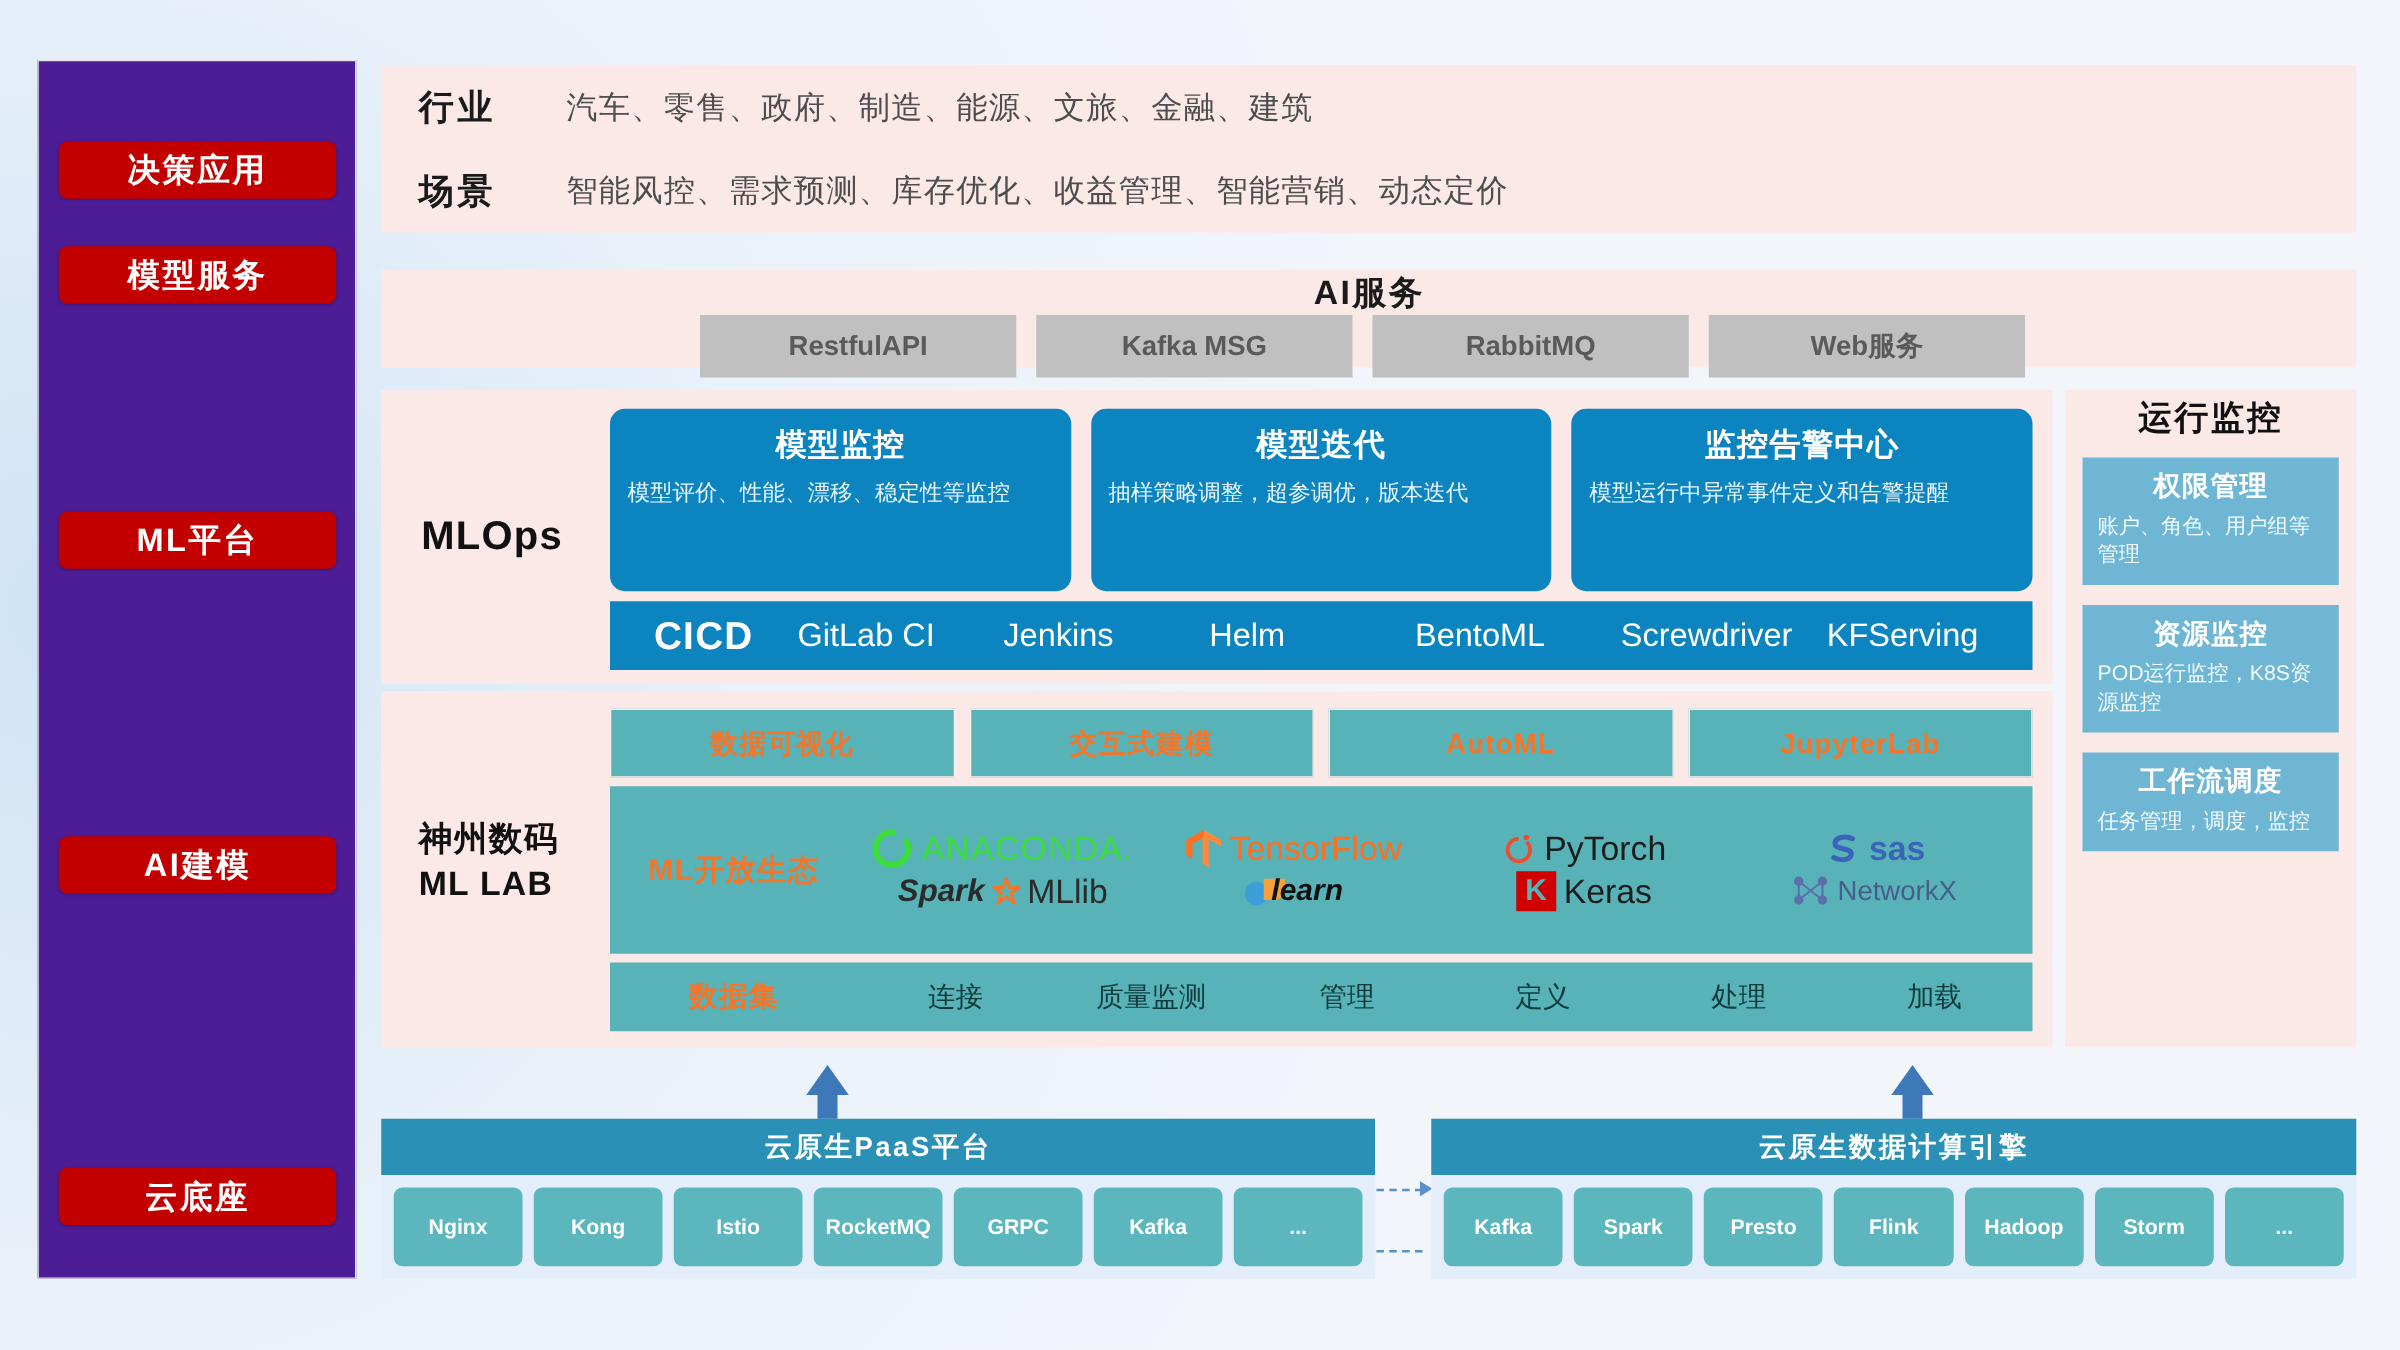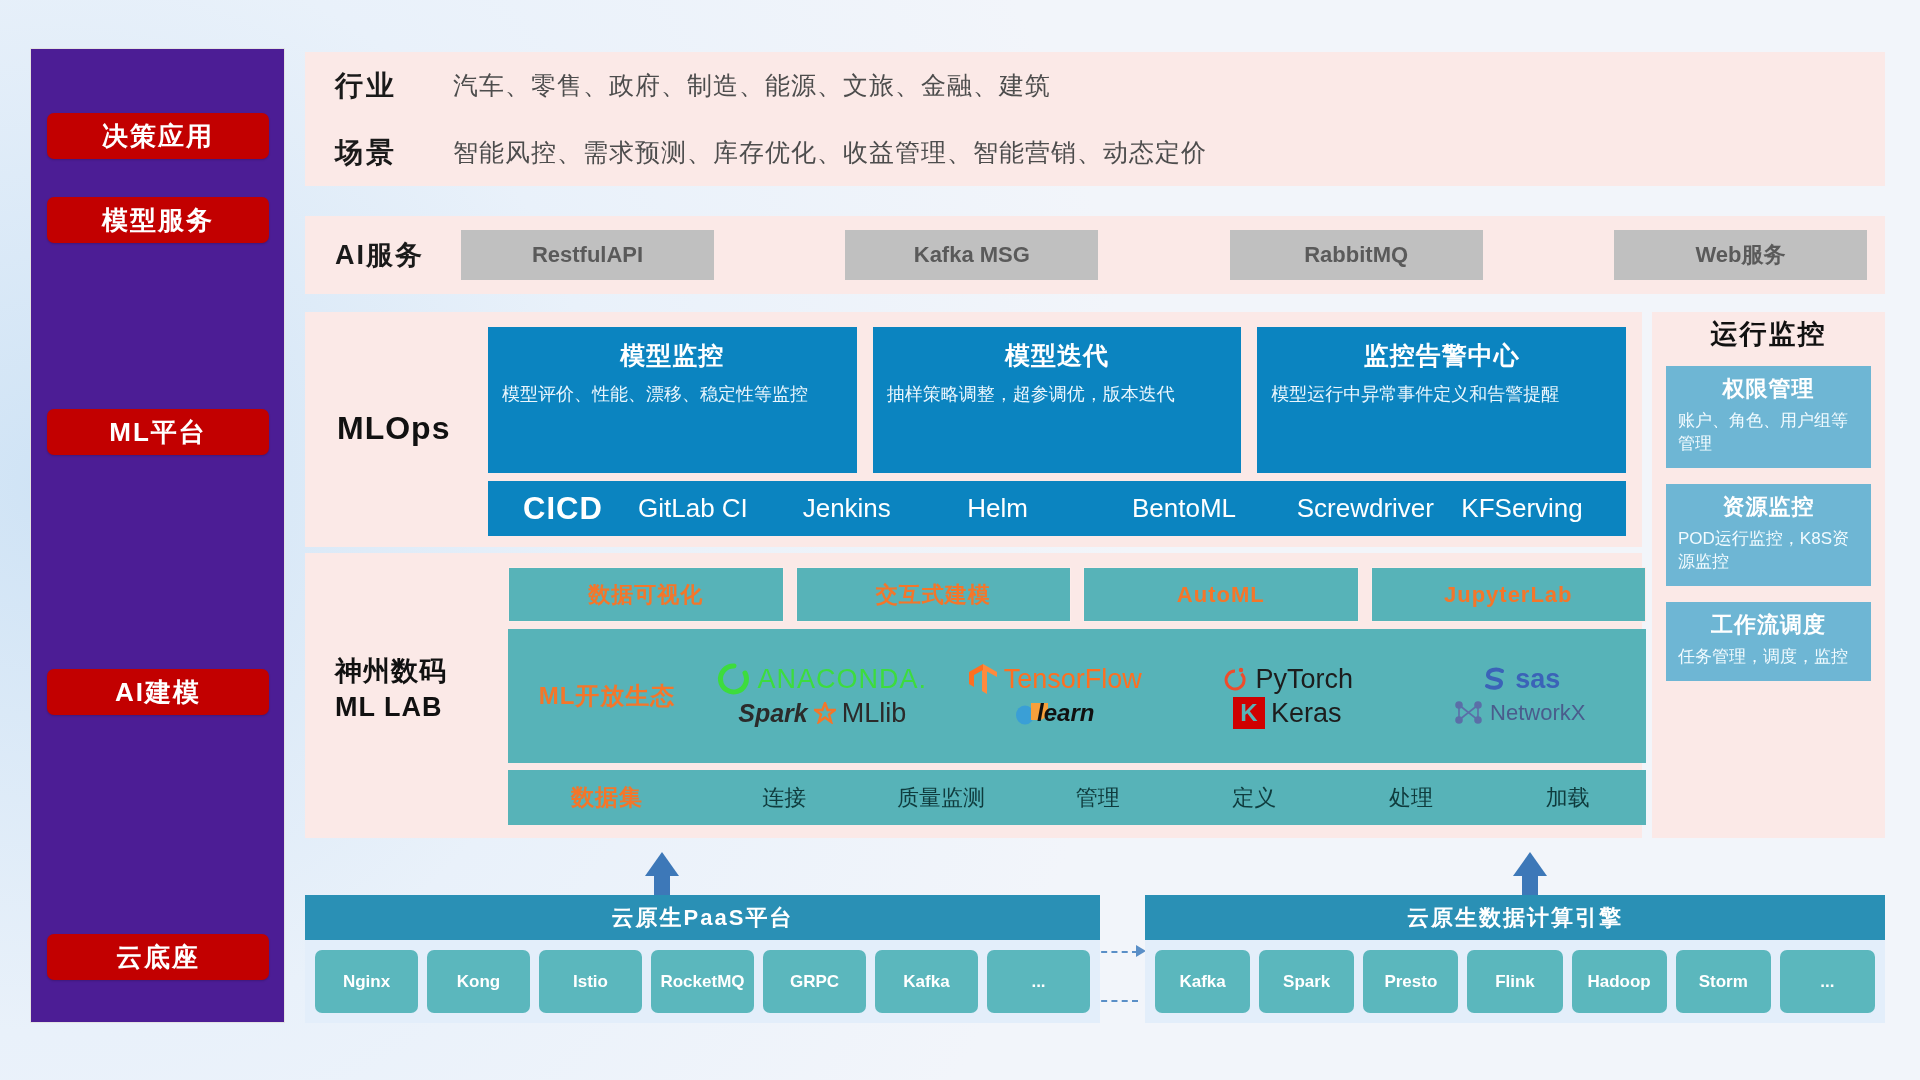--- a/index.html
+++ b/index.html
@@ -28,46 +28,46 @@
   
   .band{position:absolute;background:#fbe9e7;box-sizing:border-box;}
 
   
   #band-apps{left:305px;top:52px;width:1580px;height:134px;}
   .kv-row{display:flex;align-items:center;height:67px;padding-left:30px;box-sizing:border-box;}
   .kv-key{width:118px;font-size:28px;font-weight:bold;color:#1a1a1a;letter-spacing:3px;flex:none;}
   .kv-val{font-size:25px;color:#4d4d4d;letter-spacing:1px;}
 
   
-  #band-svc{left:305px;top:216px;width:1580px;height:78px;display:flex;align-items:center;}
+  #band-svc{left:305px;top:216px;width:1580px;height:78px;display:flex;align-items:center;flex-direction:column;}
   .svc-title{width:118px;margin-left:30px;font-size:27px;font-weight:bold;color:#1a1a1a;letter-spacing:2px;flex:none;}
   .svc-grid{flex:1;display:flex;gap:16px;justify-content:space-between;padding:0 18px 0 8px;}
   .svc-chip{
     width:253px;height:50px;background:#c0c0c0;color:#5a5a5a;
     font-size:22px;font-weight:bold;display:flex;align-items:center;justify-content:center;
   }
 
   
   #band-mlops{left:305px;top:312px;width:1337px;height:235px;}
   .mlops-label{position:absolute;left:32px;top:98px;font-size:32px;font-weight:bold;color:#111;letter-spacing:1px;}
   .mlops-cards{position:absolute;left:183px;top:15px;width:1138px;height:146px;display:flex;gap:16px;}
-  .mlops-card{flex:1;background:#0b84c0;padding:12px 14px 0;box-sizing:border-box;color:#fff;overflow:hidden;}
+  .mlops-card{flex:1;background:#0b84c0;padding:12px 14px 0;box-sizing:border-box;color:#fff;overflow:hidden;border-radius:12px;}
   .mlops-card h4{margin:0 0 10px;font-size:25px;font-weight:bold;text-align:center;letter-spacing:1px;}
   .mlops-card p{margin:0;font-size:18px;line-height:1.35;color:#eaf6fd;}
   .cicd-bar{
     position:absolute;left:183px;top:169px;width:1138px;height:55px;background:#0b84c0;
     display:flex;align-items:center;overflow:hidden;color:#fff;
   }
   .cicd-head{width:150px;flex:none;text-align:center;font-size:31px;font-weight:bold;letter-spacing:1px;}
   .cicd-item{flex:1;text-align:left;font-size:26px;line-height:1.25;word-break:break-all;}
 
   
   #band-lab{left:305px;top:553px;width:1337px;height:285px;}
   .lab-label{position:absolute;left:30px;top:100px;font-size:27px;font-weight:bold;color:#111;line-height:1.35;letter-spacing:1px;}
-  .lab-inner{position:absolute;left:183px;top:14px;width:1138px;height:258px;margin-left:20px;}
+  .lab-inner{position:absolute;left:183px;top:14px;width:1138px;height:258px;}
   .lab-tools{display:flex;gap:12px;height:55px;}
   .lab-tool{
     flex:1;background:#57b3b8;border:1px solid #fdecea;box-sizing:border-box;
     color:#f4762a;font-size:22px;font-weight:bold;
     display:flex;align-items:center;justify-content:center;letter-spacing:1px;
   }
   .lab-eco{
     margin-top:7px;height:134px;background:#57b3b8;display:flex;align-items:center;
   }
   .eco-title{width:198px;flex:none;text-align:center;color:#f4762a;font-size:24px;font-weight:bold;letter-spacing:1px;}

